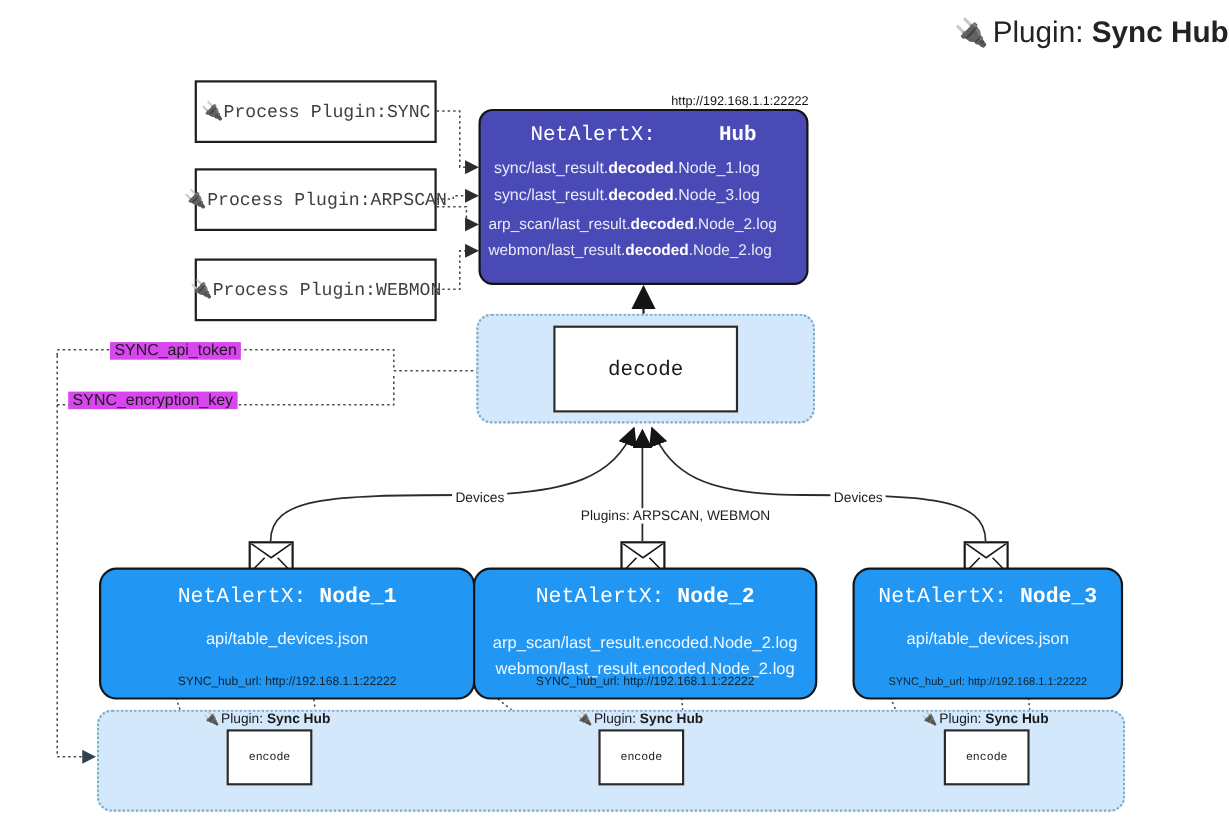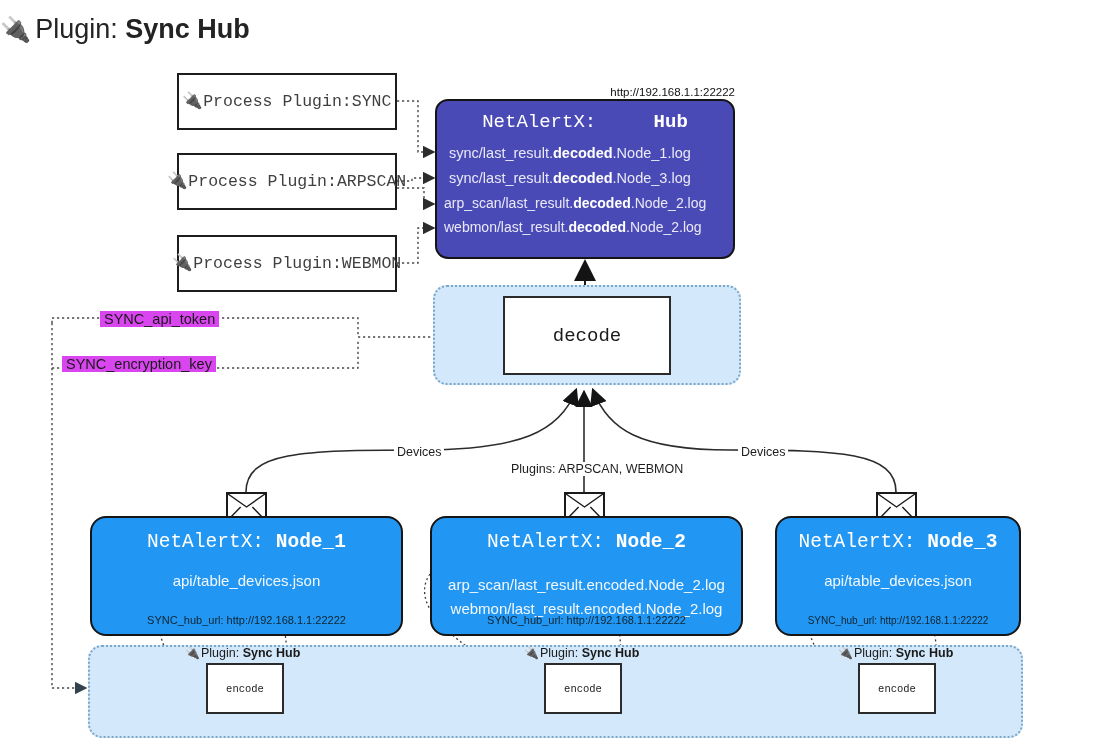--- a/index.html
+++ b/index.html
@@ -3,21 +3,21 @@
 <meta charset="utf-8">
 <style>
   html,body{margin:0;padding:0;background:#ffffff;}
   body{width:1117px;height:754px;position:relative;overflow:hidden;
        font-family:"Liberation Sans",sans-serif;color:#1a1a1a;}
   .stage{position:absolute;inset:0;}
   svg.layer{position:absolute;left:0;top:0;width:1117px;height:754px;pointer-events:none;}
   .node{position:absolute;box-sizing:border-box;}
 
   
-  #title{left:0;top:14px;width:1117px;text-align:left;font-size:27px;color:#232323;}
+  #title{left:0;top:14px;width:1117px;text-align:right;font-size:27px;color:#232323;}
   #title .plug{font-size:25px;margin-right:4px;}
   #title .b{font-weight:bold;}
 
   
   .pbox{border:2px solid #1d1d1d;background:#fff;text-align:center;
         font-family:"Liberation Mono","DejaVu Sans Mono",monospace;
         font-size:16.5px;line-height:1.42;color:#404040;
         display:flex;flex-direction:row;align-items:center;justify-content:center;}
   .pbox .l1{white-space:nowrap;}
   .pbox .l2{white-space:nowrap;}
@@ -63,21 +63,21 @@
        border:2px dotted #7ba7c9;border-radius:14px;box-sizing:border-box;}
   .encbox{background:#fff;border:2px solid #2b2b2b;box-sizing:border-box;
        display:flex;align-items:center;justify-content:center;
        font-family:"Liberation Mono","DejaVu Sans Mono",monospace;font-size:10.5px;color:#222;}
   .pluglabel{position:absolute;font-size:12.5px;color:#1a1a1a;white-space:nowrap;}
   .pluglabel .b{font-weight:bold;}
   .pluglabel .plug{font-size:12px;margin-right:1px;}
 
   
   .elabel{position:absolute;font-size:12.5px;color:#1d1d1d;background:#ffffff;
-       white-space:nowrap;padding:0 3px;}
+       white-space:nowrap;padding:0 3px;margin-left:17px;}
   .keylabel{position:absolute;font-size:14.5px;color:#1a1a1a;background:#d946ef;
        white-space:nowrap;padding:0 4px;}
 </style>
 </head>
 <body>
 
 <div class="stage">
 
   <svg class="layer">
     <defs>
@@ -174,21 +174,21 @@
     <svg width="100%" height="100%" viewBox="0 0 41 30" preserveAspectRatio="none">
       <path d="M0,0 L20.5,15 L41,0 M0,30 L14,15 M41,30 L27,15" stroke="#1a1a1a" stroke-width="1.6" fill="none"></path>
     </svg>
   </div>
   <div class="env" style="left:876px;top:492px;">
     <svg width="100%" height="100%" viewBox="0 0 41 30" preserveAspectRatio="none">
       <path d="M0,0 L20.5,15 L41,0 M0,30 L14,15 M41,30 L27,15" stroke="#1a1a1a" stroke-width="1.6" fill="none"></path>
     </svg>
   </div>
 
-  <div class="node nbox" style="left:90px;top:516px;width:313px;height:120px;position:absolute;">
+  <div class="node nbox" style="left:90px;top:516px;width:342px;height:120px;position:absolute;">
     <div class="ntitle">
       <span>NetAlertX:</span> <span class="b">Node_1</span>
     </div>
     <div class="nline" style="margin-top:16px;">api/table_devices.json</div>
     <div class="nfoot">SYNC_hub_url: http://192.168.1.1:22222</div>
   </div>
 
   <div class="node nbox" style="left:430px;top:516px;width:313px;height:120px;position:absolute;">
     <div class="ntitle">
       <span>NetAlertX:</span> <span class="b">Node_2</span>

